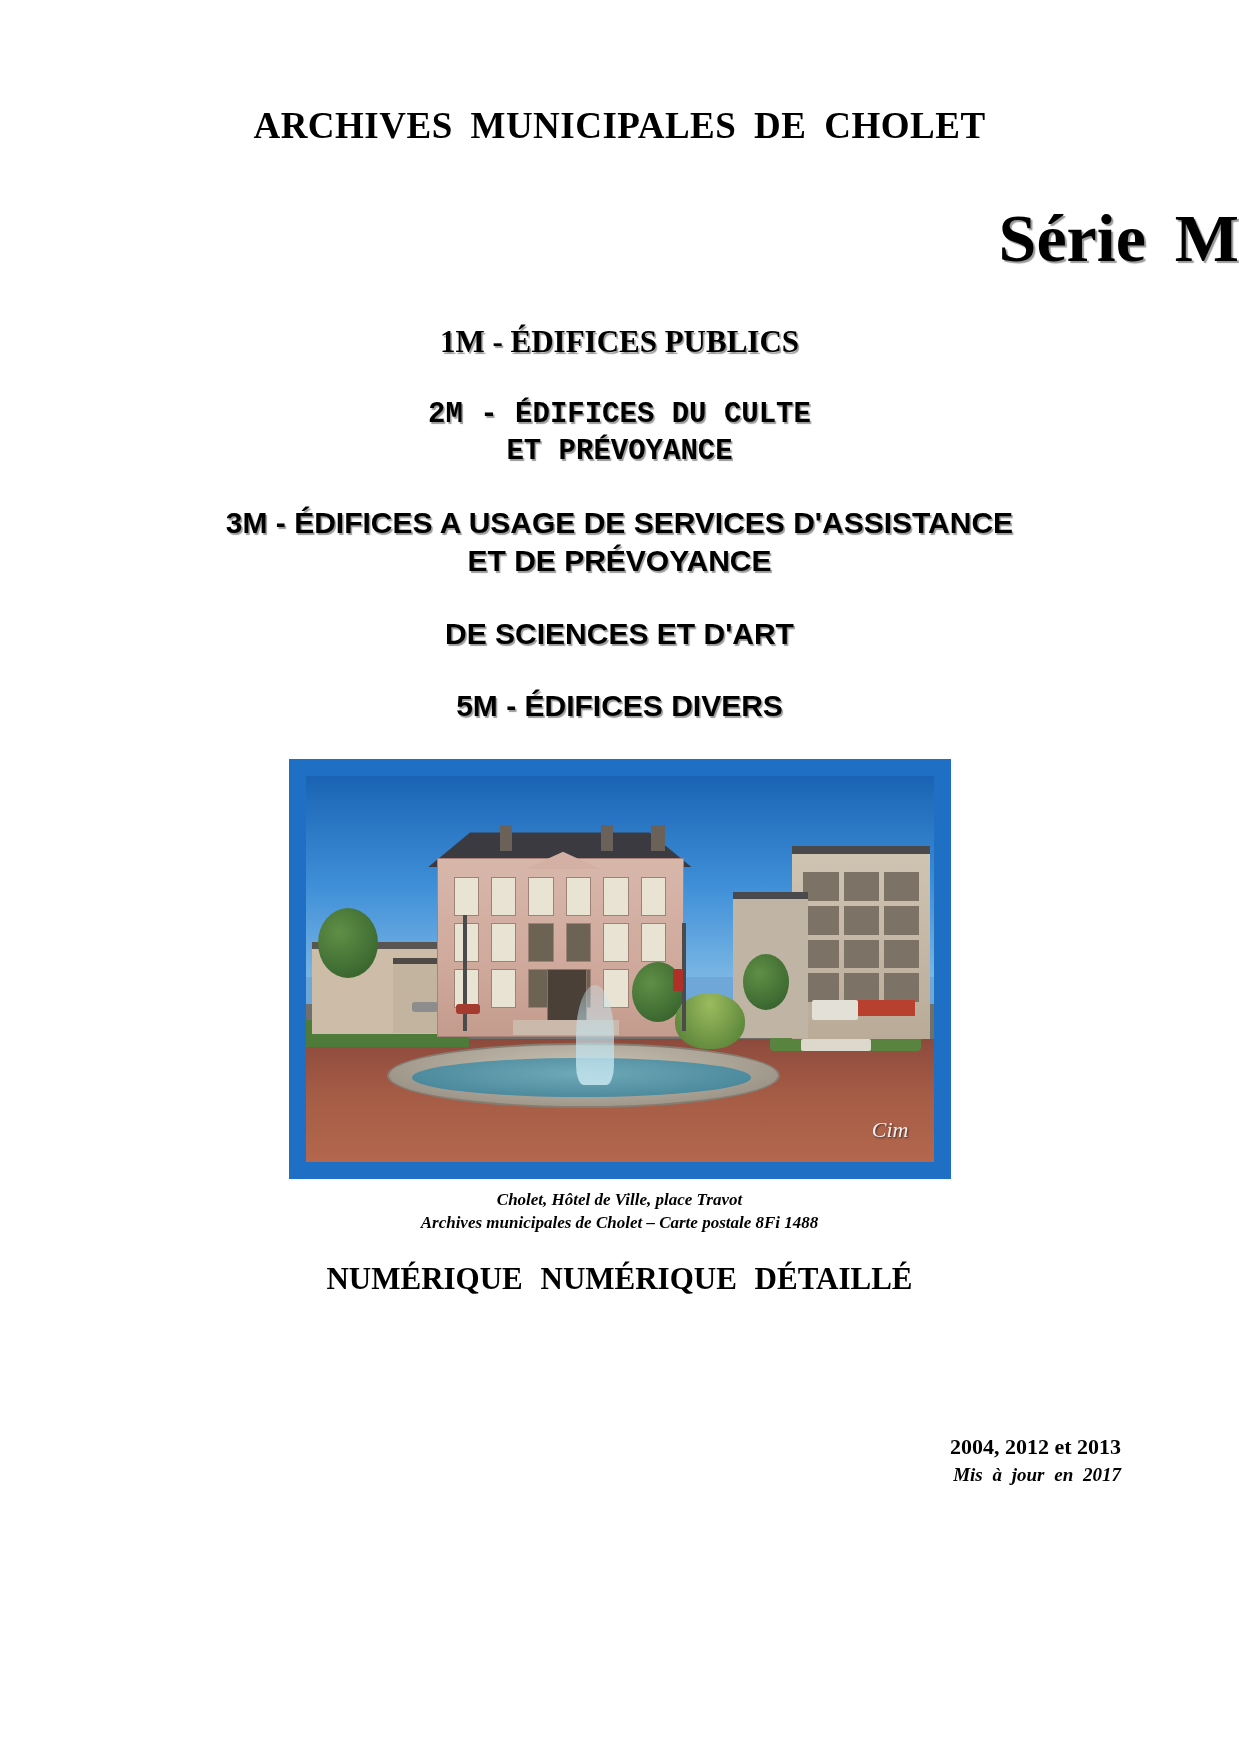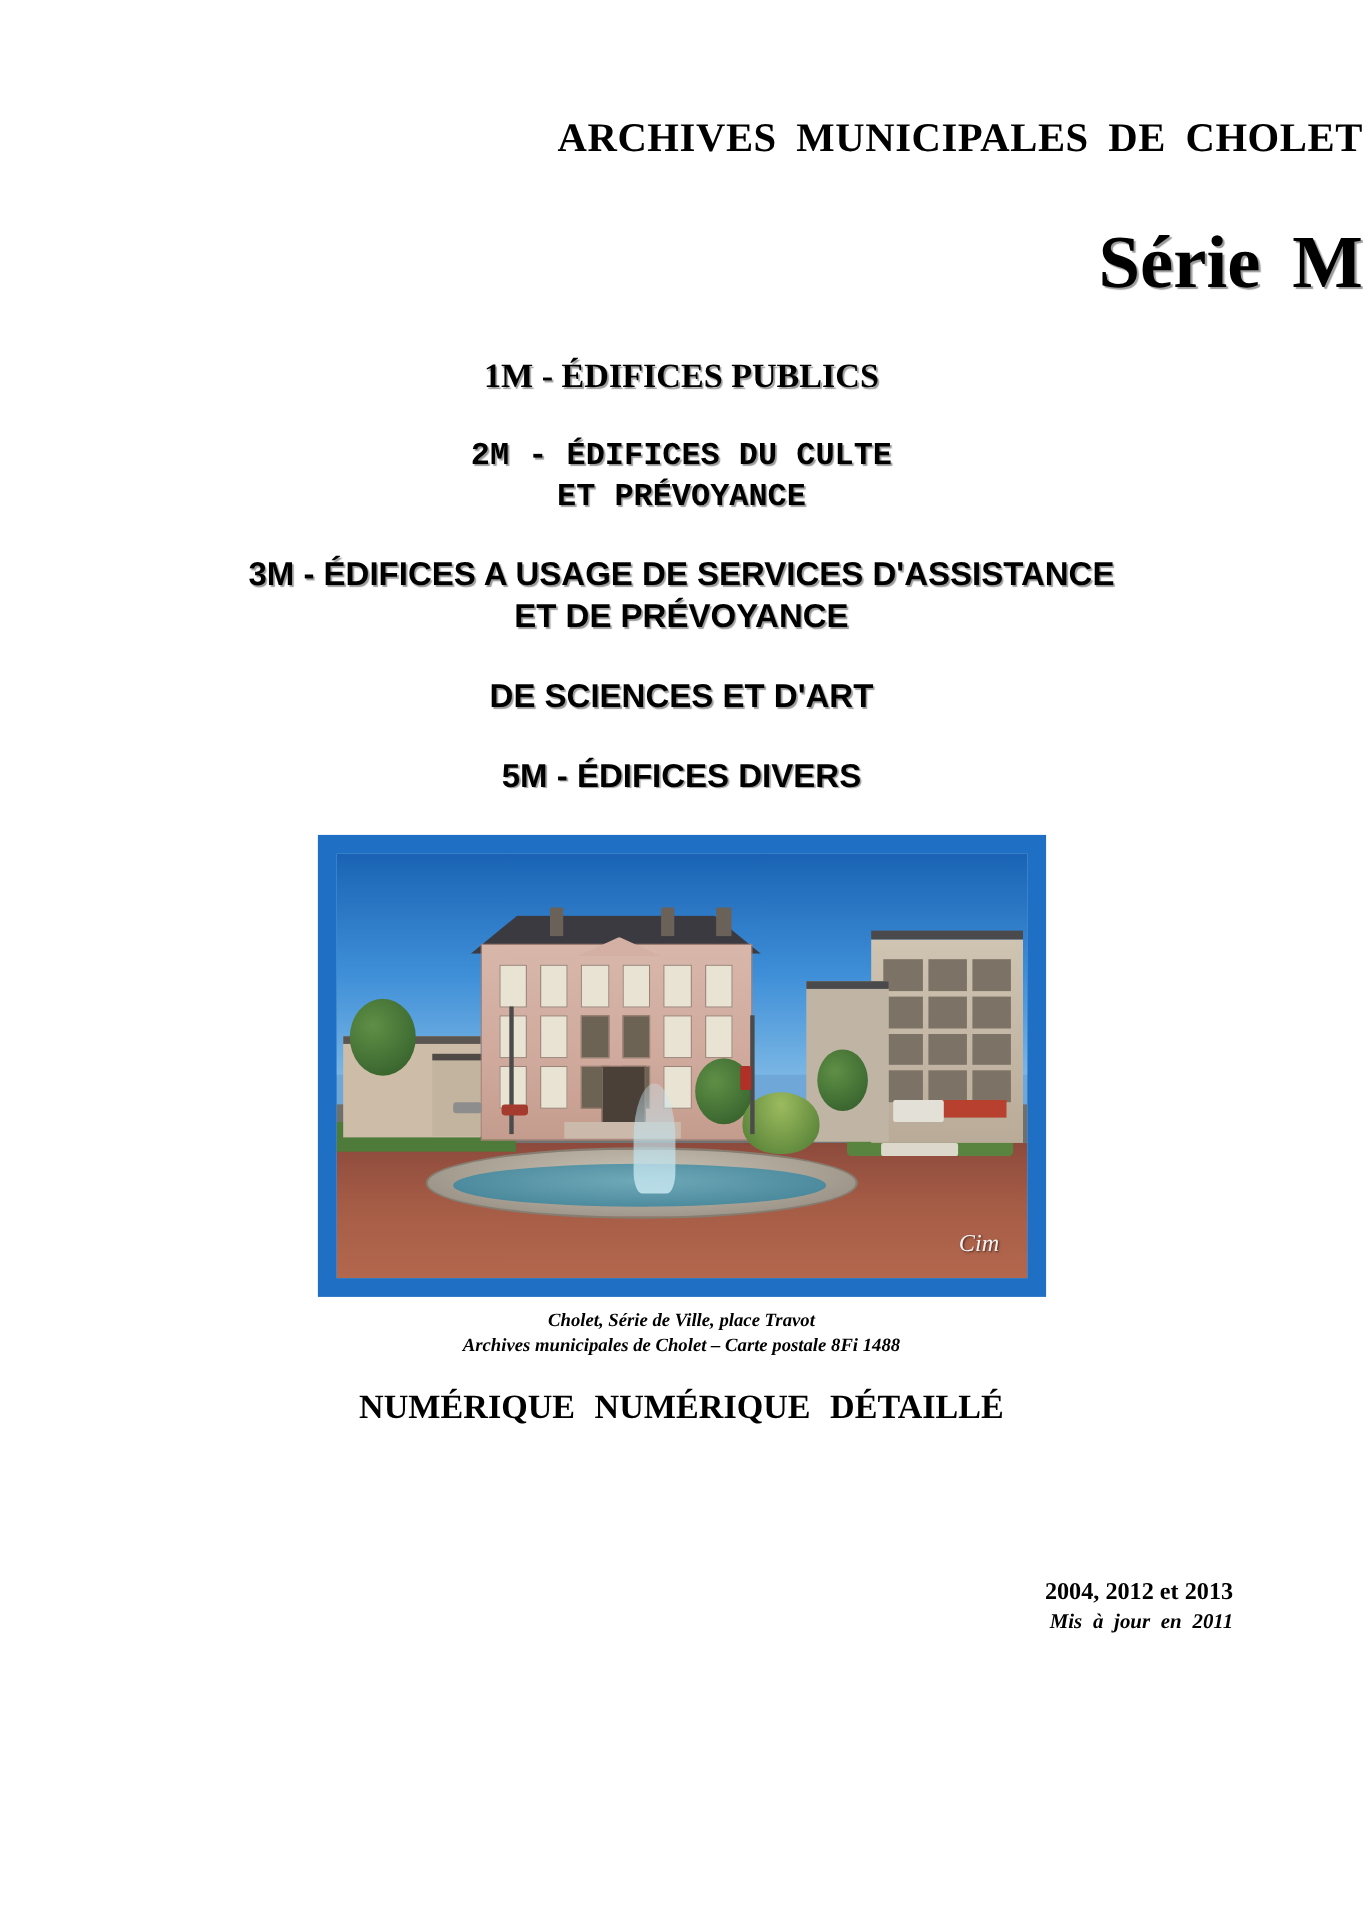--- a/index.html
+++ b/index.html
@@ -16,21 +16,21 @@
     overflow: hidden;
   }
   .page {
     position: absolute;
     inset: 0;
     padding: 0;
   }
 
   .institution {
     margin-top: 104px;
-    text-align: right;
+    text-align: center;
     font-family: "Liberation Serif", serif;
     font-weight: bold;
     font-size: 37px;
     letter-spacing: 0.5px;
     word-spacing: 8px;
     color: #000;
   }
 
   .series-title {
     margin-top: 52px;
@@ -494,25 +494,25 @@
 
         <div class="fountain-basin"></div>
         <div class="fountain-water"></div>
         <div class="jet"></div>
 
         <div class="cim-logo">Cim</div>
       </div>
     </div>
 
     <div class="caption">
-      <div>Cholet, Série de Ville, place Travot</div>
+      <div>Cholet, Hôtel de Ville, place Travot</div>
       <div>Archives municipales de Cholet – Carte postale 8Fi 1488</div>
     </div>
   </div>
 
   <div class="repertoire">NUMÉRIQUE   NUMÉRIQUE   DÉTAILLÉ</div>
 
   <div class="dates">
     <div class="years">2004, 2012 et 2013</div>
-    <div class="update">Mis à jour en 2011</div>
+    <div class="update">Mis à jour en 2017</div>
   </div>
 
 </div>
 
 </body></html>

